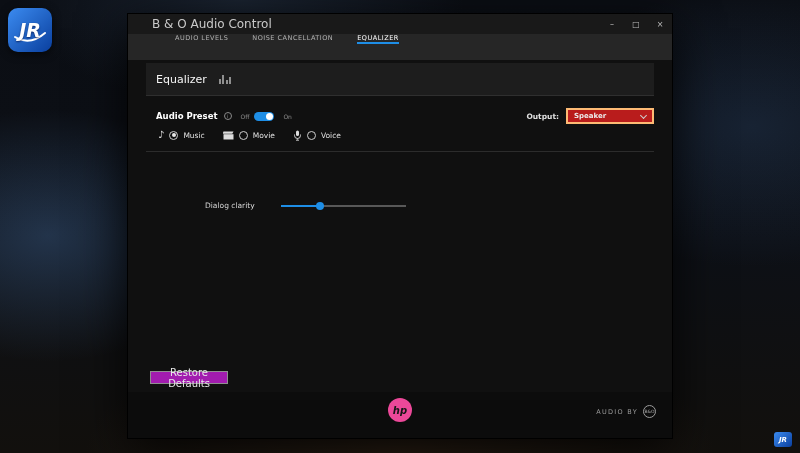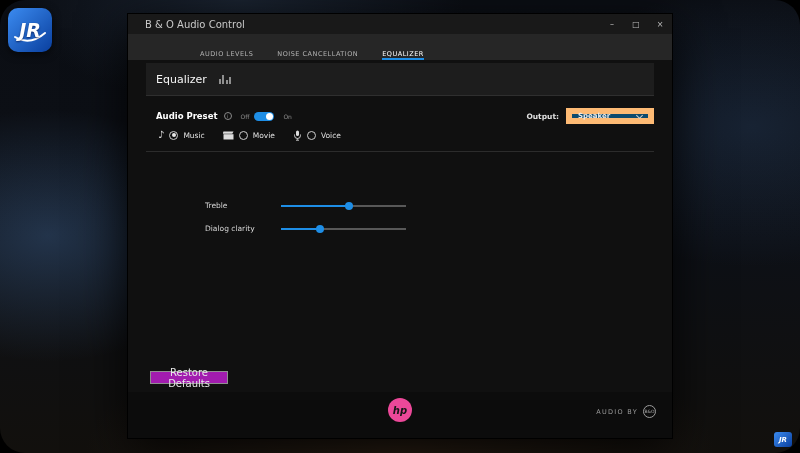--- a/index.html
+++ b/index.html
@@ -10,21 +10,20 @@
     background:#000;
   }
   .stage {
     position:relative; width:800px; height:453px;
     background:
       radial-gradient(260px 180px at 6% 52%, rgba(70,110,160,0.38), transparent 70%),
       radial-gradient(300px 200px at 94% 28%, rgba(50,80,120,0.30), transparent 70%),
       radial-gradient(420px 170px at 50% 100%, rgba(95,62,35,0.35), transparent 75%),
       radial-gradient(320px 150px at 30% 0%, rgba(40,55,75,0.5), transparent 70%),
       linear-gradient(#0b0e14, #0d1016 55%, #12100d);
-    border-radius: 25px;
   }
   
   .jr-logo {
     position:absolute; left:8px; top:8px; width:44px; height:44px; border-radius:10px;
     background:linear-gradient(135deg,#3b8bf0,#0a3f9e);
     display:flex; align-items:center; justify-content:center;
     color:#fff; font-weight:bold; font-style:italic; font-size:19px;
     box-shadow:0 2px 8px rgba(0,0,0,0.6);
   }
   .jr-logo svg { position:absolute; left:0; top:0; }
@@ -35,26 +34,26 @@
     font-size:7px; font-weight:bold; font-style:italic;
     display:flex; align-items:center; justify-content:center;
   }
   
   .window {
     position:absolute; left:128px; top:14px; width:544px; height:424px;
     background:#101010;
     box-shadow:0 14px 46px rgba(0,0,0,0.85), 0 0 0 1px #000;
   }
   .titlebar { position:absolute; top:0; left:0; right:0; height:20px; background:#191919; display:flex; align-items:center; }
-  .title { margin-left:17px; font-size:10px; color:#c9c9c9; }
+  .title { margin-left:24px; font-size:12px; color:#c9c9c9; }
   .win-controls { margin-left:auto; display:flex; height:100%; }
   .win-btn { width:24px; display:flex; align-items:center; justify-content:center; font-size:8px; color:#bdbdbd; cursor:default; }
   .tabbar {
     position:absolute; top:20px; left:0; right:0; height:26px; background:#262626;
-    display:flex; align-items:flex-end; padding-left:72px; gap:24px;
+    display:flex; align-items:flex-start; padding-left:47px; gap:24px;
   }
   .tab {
     display:flex; align-items:center; font-size:6.5px; letter-spacing:0.5px;
     color:#b3b3b3; border-bottom:2px solid transparent; cursor:pointer;
   }
   .tab.active { color:#fff; border-bottom-color:var(--accent); }
   .content { position:absolute; top:46px; left:0; right:0; bottom:46px; background:#101010; }
   .header-band {
     position:absolute; left:18px; top:3px; width:508px; height:33px;
     background:#1d1d1d; display:flex; align-items:center; border-bottom:1px solid #2f2f2f;
@@ -75,21 +74,21 @@
   .tog-label { font-size:6px; color:#8f8f8f; margin-left:9px; }
   .toggle { position:relative; width:20px; height:9px; border-radius:5px; margin-left:5px; cursor:pointer; }
   .toggle .knob { position:absolute; border-radius:50%; }
   .toggle.on { background:var(--accent); }
   .toggle.on .knob { right:1px; top:1px; width:7px; height:7px; background:#fff; }
   .toggle.off { background:#1b1b1b; border:1px solid #777; }
   .toggle.off .knob { left:1px; top:0.5px; width:6px; height:6px; background:#cfcfcf; }
   .output-group { margin-left:auto; display:flex; align-items:center;font-weight:bold; }
   .output-label { font-size:7.5px; color:#e0e0e0; margin-right:7px; }
   .dropdown {
-    width:88px; height:16px; background:#0c4a6e; border:6px solid #fdba74;
+    width:88px; height:16px; background:#b91c1c; border:2px solid #fdba74;
     display:flex; align-items:center; padding:0 6px; font-size:7px; color:#ececec; cursor:pointer;
   }
   .chev { margin-left:auto; width:5px; height:5px; border-right:1px solid #cfcfcf; border-bottom:1px solid #cfcfcf; transform:rotate(45deg); margin-top:-2px; }
   .presets { top:64px; height:22px; padding-left:12px; gap:18px; }
   .preset { display:flex; align-items:center; gap:5px; cursor:pointer; }
   .p-icon { color:#e0e0e0; font-size:10px; line-height:10px; display:flex; align-items:center; }
   .radio { width:9px; height:9px; border:1px solid #cdcdcd; border-radius:50%; position:relative; }
   .preset.selected .radio::after {
     content:""; position:absolute; left:1.5px; top:1.5px; width:4px; height:4px;
     border-radius:50%; background:#e8e8e8;
@@ -209,27 +208,20 @@
           <span class="radio"></span>
           <span class="p-label">Voice</span>
         </span>
       </div>
 
       <div class="divider"></div>
 
 
       <div class="sliders">
         <div class="slider-row">
-          <span class="slider-label">Treble</span>
-          <span class="slider-track">
-              <i class="fill" style="width: 54%;"></i>
-              <i class="thumb" style="left: 54%;"></i>
-            </span>
-        </div>
-        <div class="slider-row">
           <span class="slider-label">Dialog clarity</span>
           <span class="slider-track">
               <i class="fill" style="width: 31%;"></i>
               <i class="thumb" style="left: 31%;"></i>
             </span>
         </div>
       </div>
 
       <button class="restore-btn">Restore Defaults</button>
     </div>

